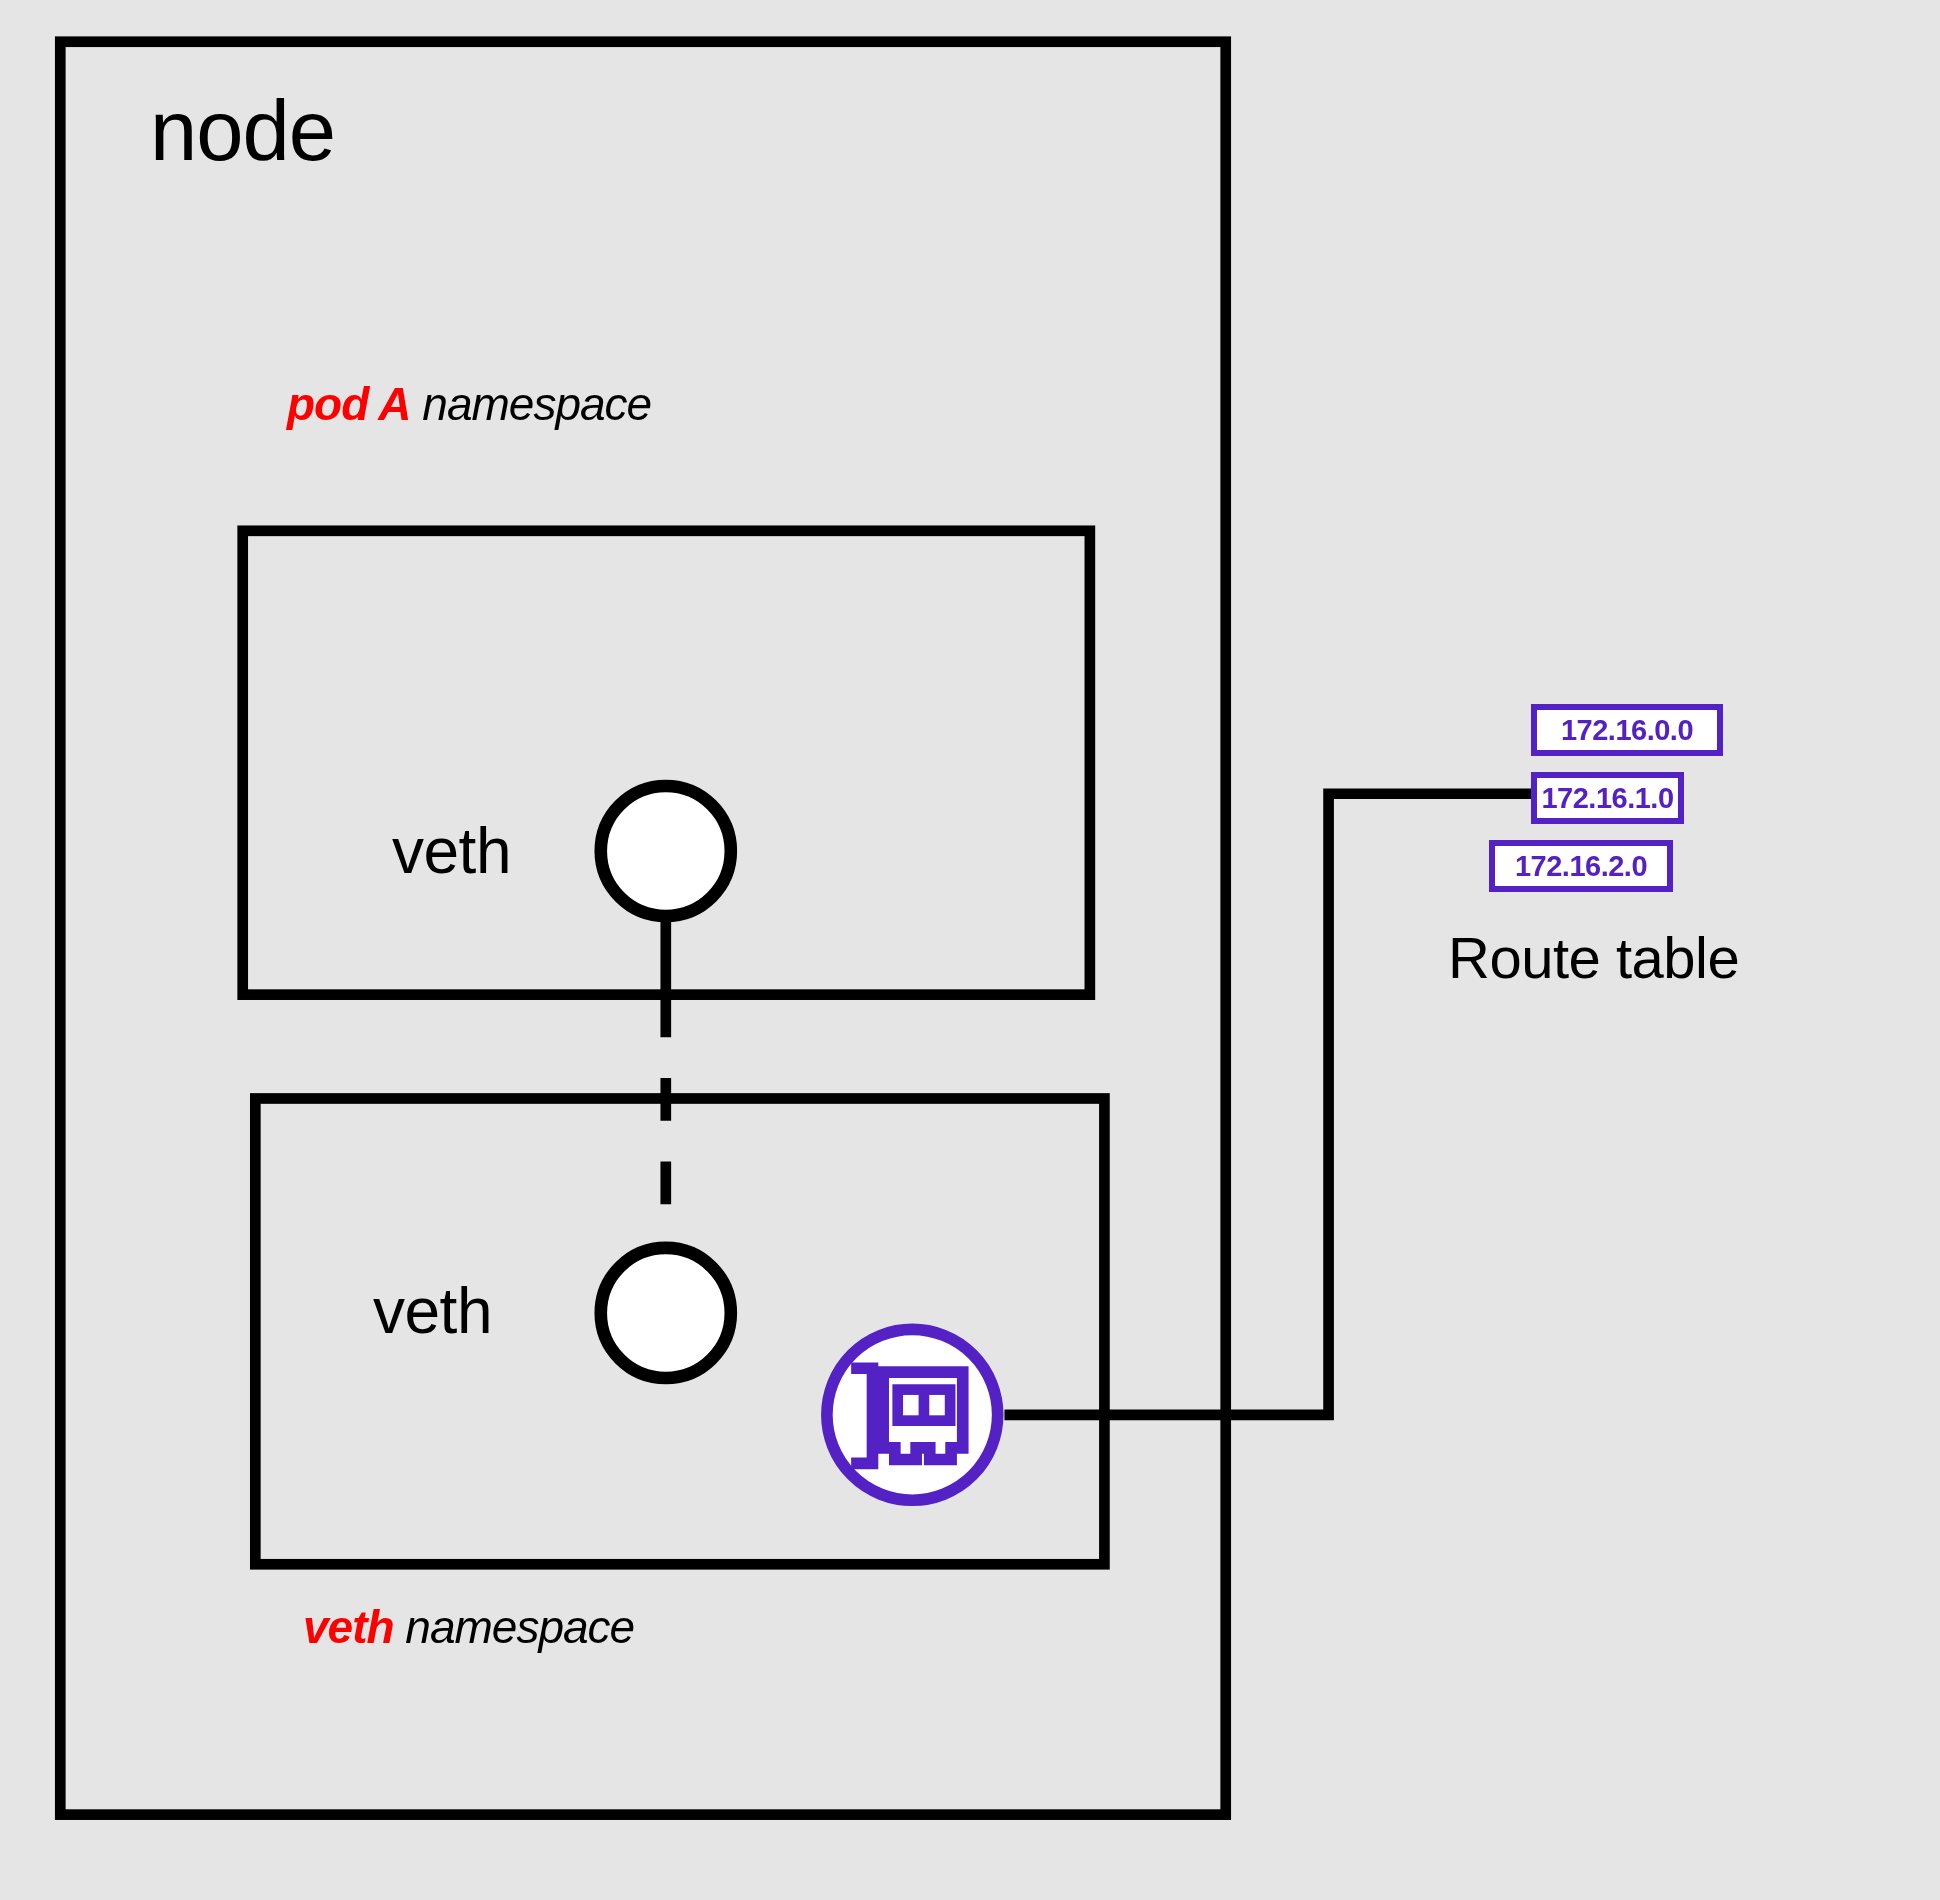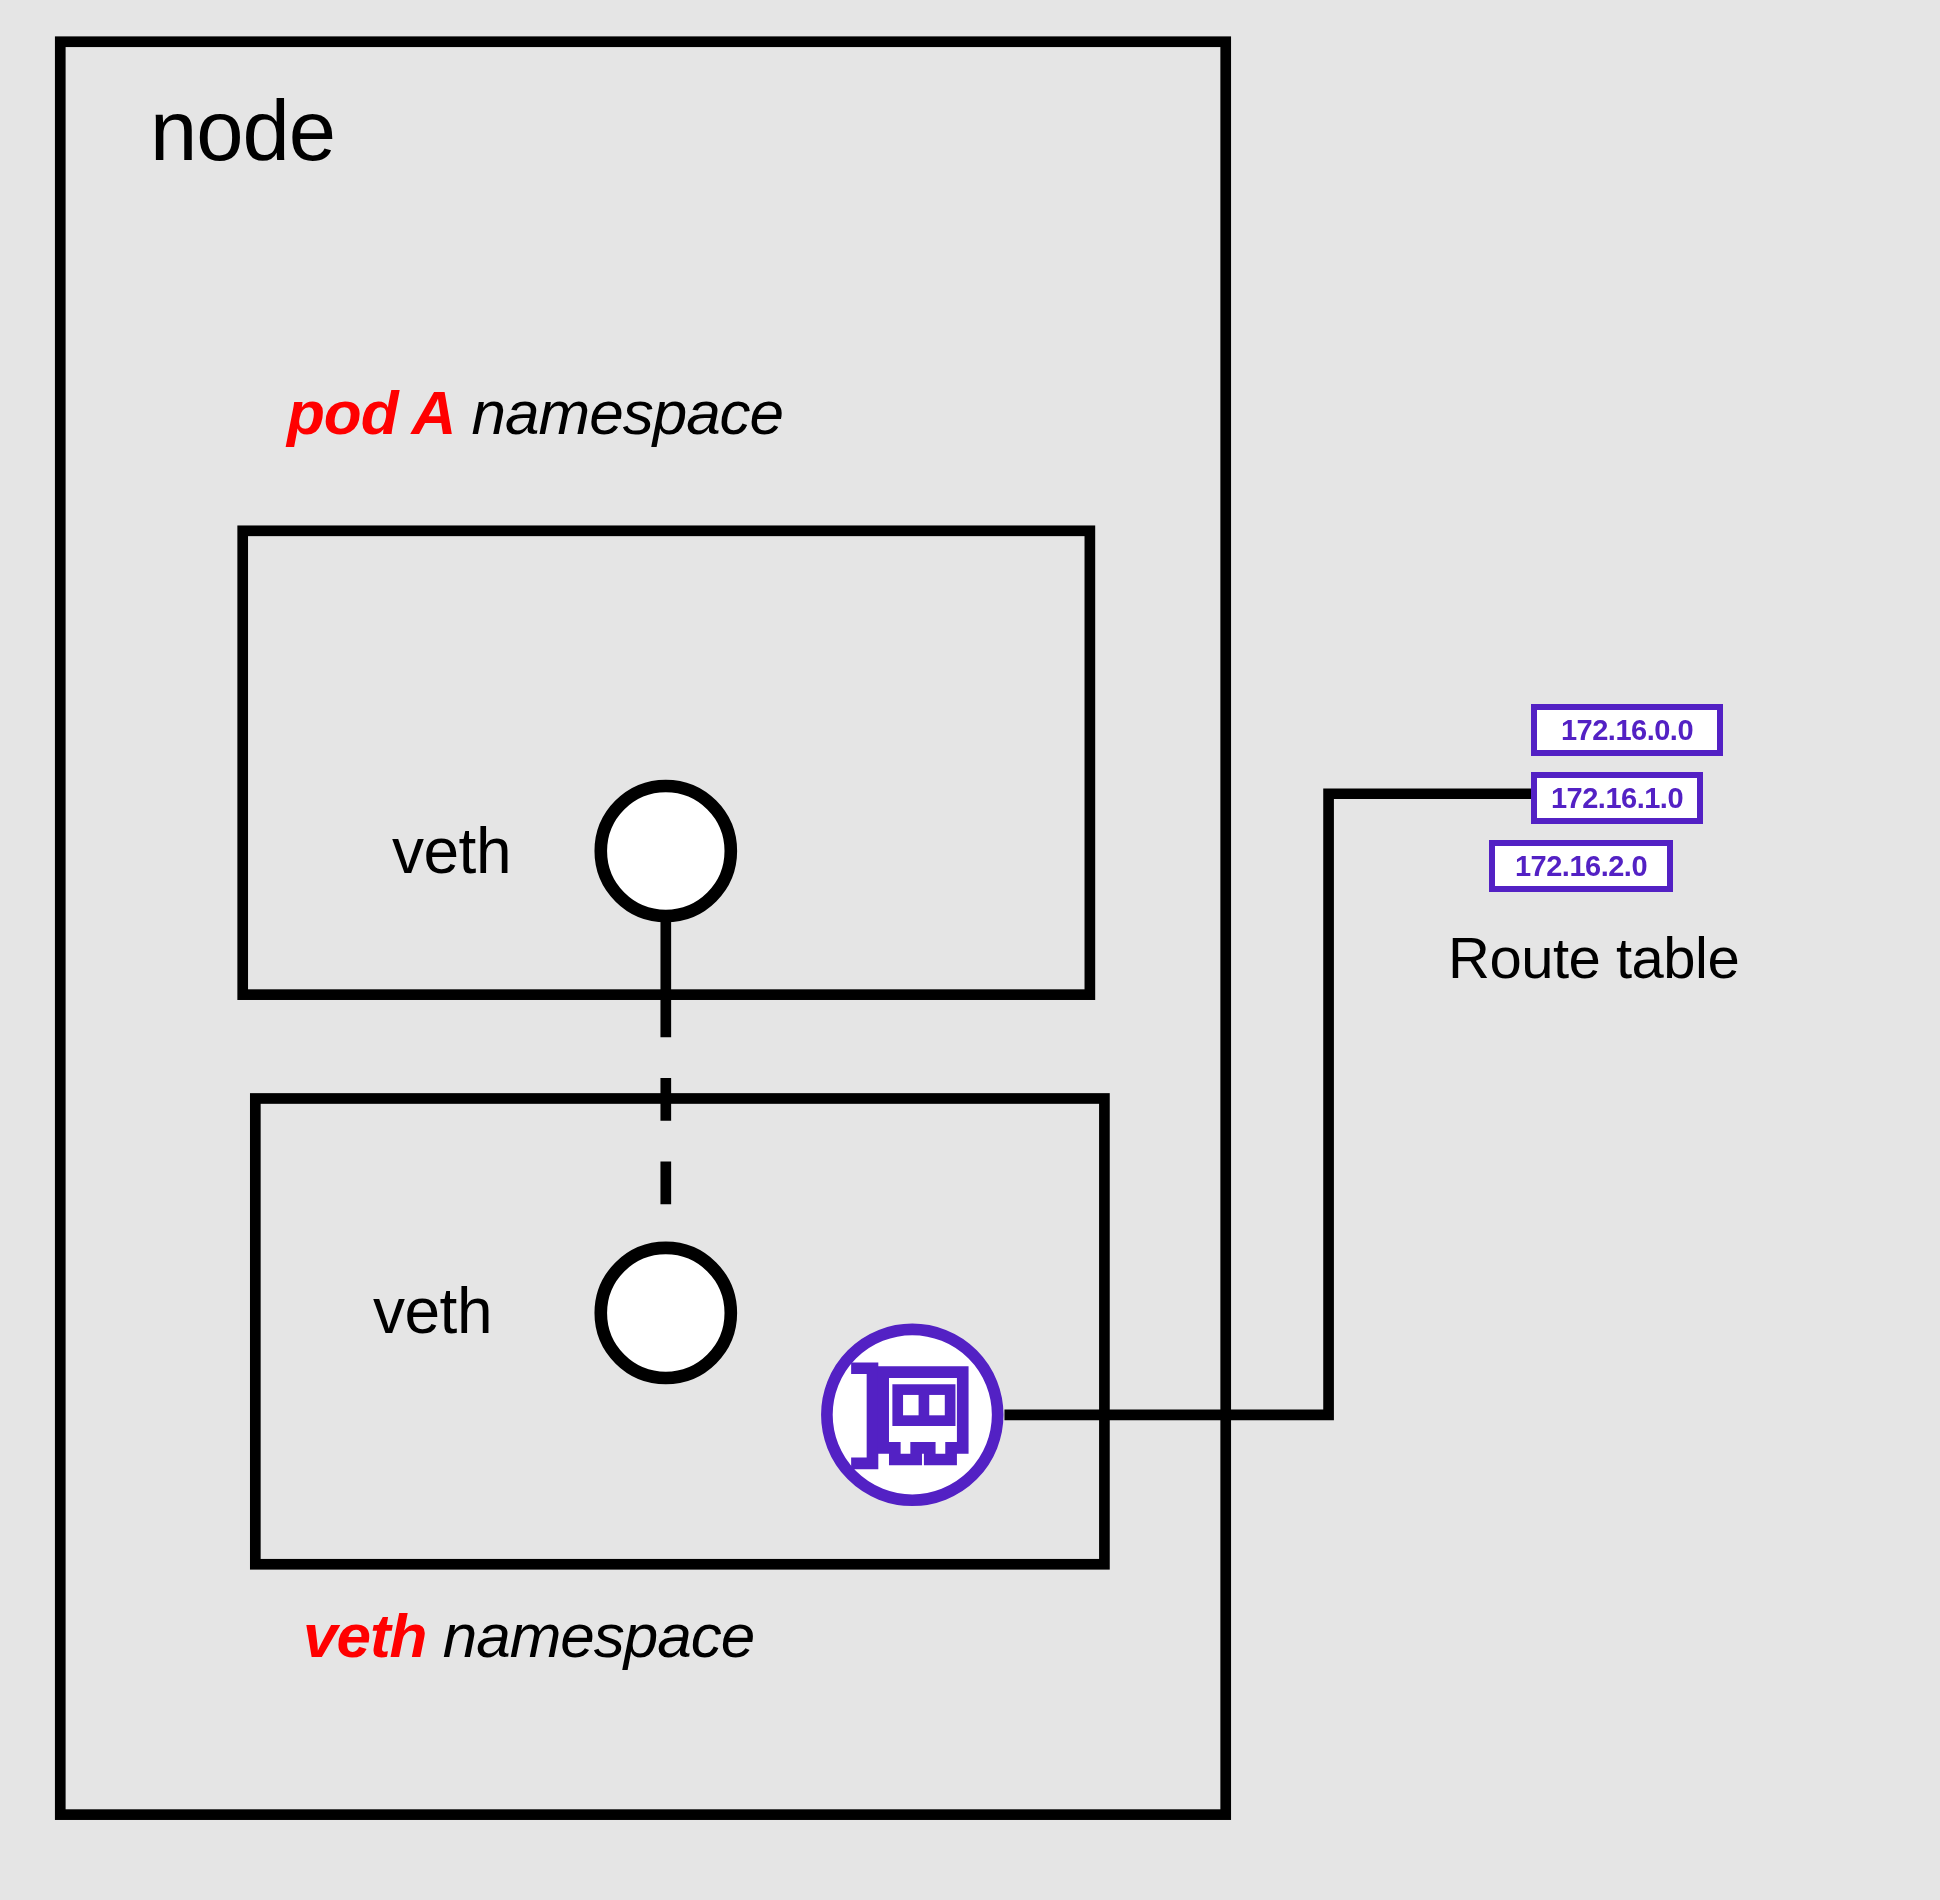--- a/index.html
+++ b/index.html
@@ -36,21 +36,21 @@
     letter-spacing: -1px;
   }
   .lbl-veth {
     font-size: 64px;
     font-weight: 400;
     letter-spacing: -0.5px;
   }
   .lbl-veth-pod { left: 392px; top: 814px; }
   .lbl-veth-root { left: 373px; top: 1274px; }
   .lbl-ns {
-    font-size: 62px;
+    font-size: 46px;
     font-style: italic;
     font-weight: 400;
     letter-spacing: -1px;
   }
   .lbl-ns .em {
     color: #ff0000;
     font-weight: 700;
     font-style: italic;
   }
   .lbl-ns-pod { left: 287px; top: 377px; }
@@ -70,21 +70,21 @@
     color: #5321c4;
     font-family: "Liberation Sans", sans-serif;
     font-size: 29px;
     font-weight: 600;
     display: flex;
     align-items: center;
     justify-content: center;
     letter-spacing: -0.5px;
   }
   .rb0 { left: 1531px; top: 704px;  width: 192px; height: 52px; }
-  .rb1 { left: 1531px; top: 772px;  width: 172px; height: 52px; }
+  .rb1 { left: 1531px; top: 772px;  width: 153px; height: 52px; }
   .rb2 { left: 1489px; top: 840px;  width: 184px; height: 52px; }
 </style>
 </head>
 <body>
 
 <div id="canvas">
 
   <svg class="diagram" viewBox="0 0 2000 1959">
 
     <rect x="62" y="43" width="1201" height="1827" fill="none" stroke="#000000" stroke-width="11"></rect>

